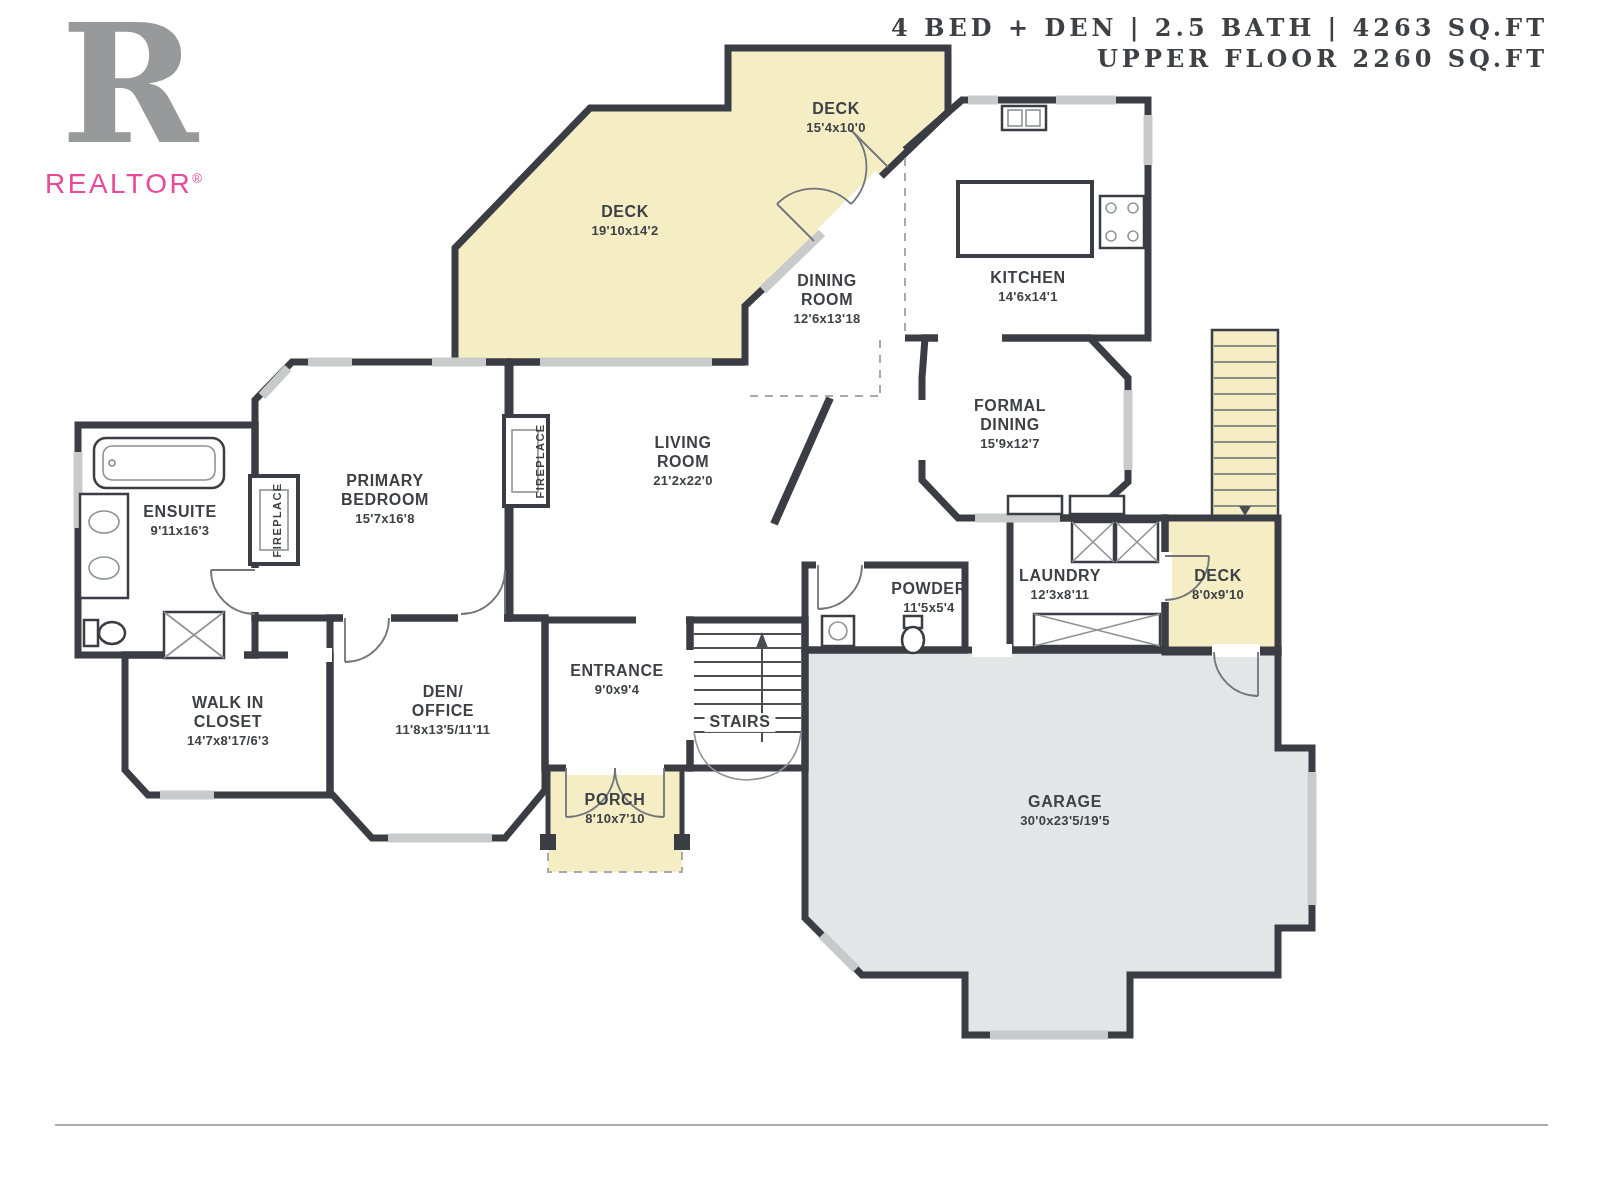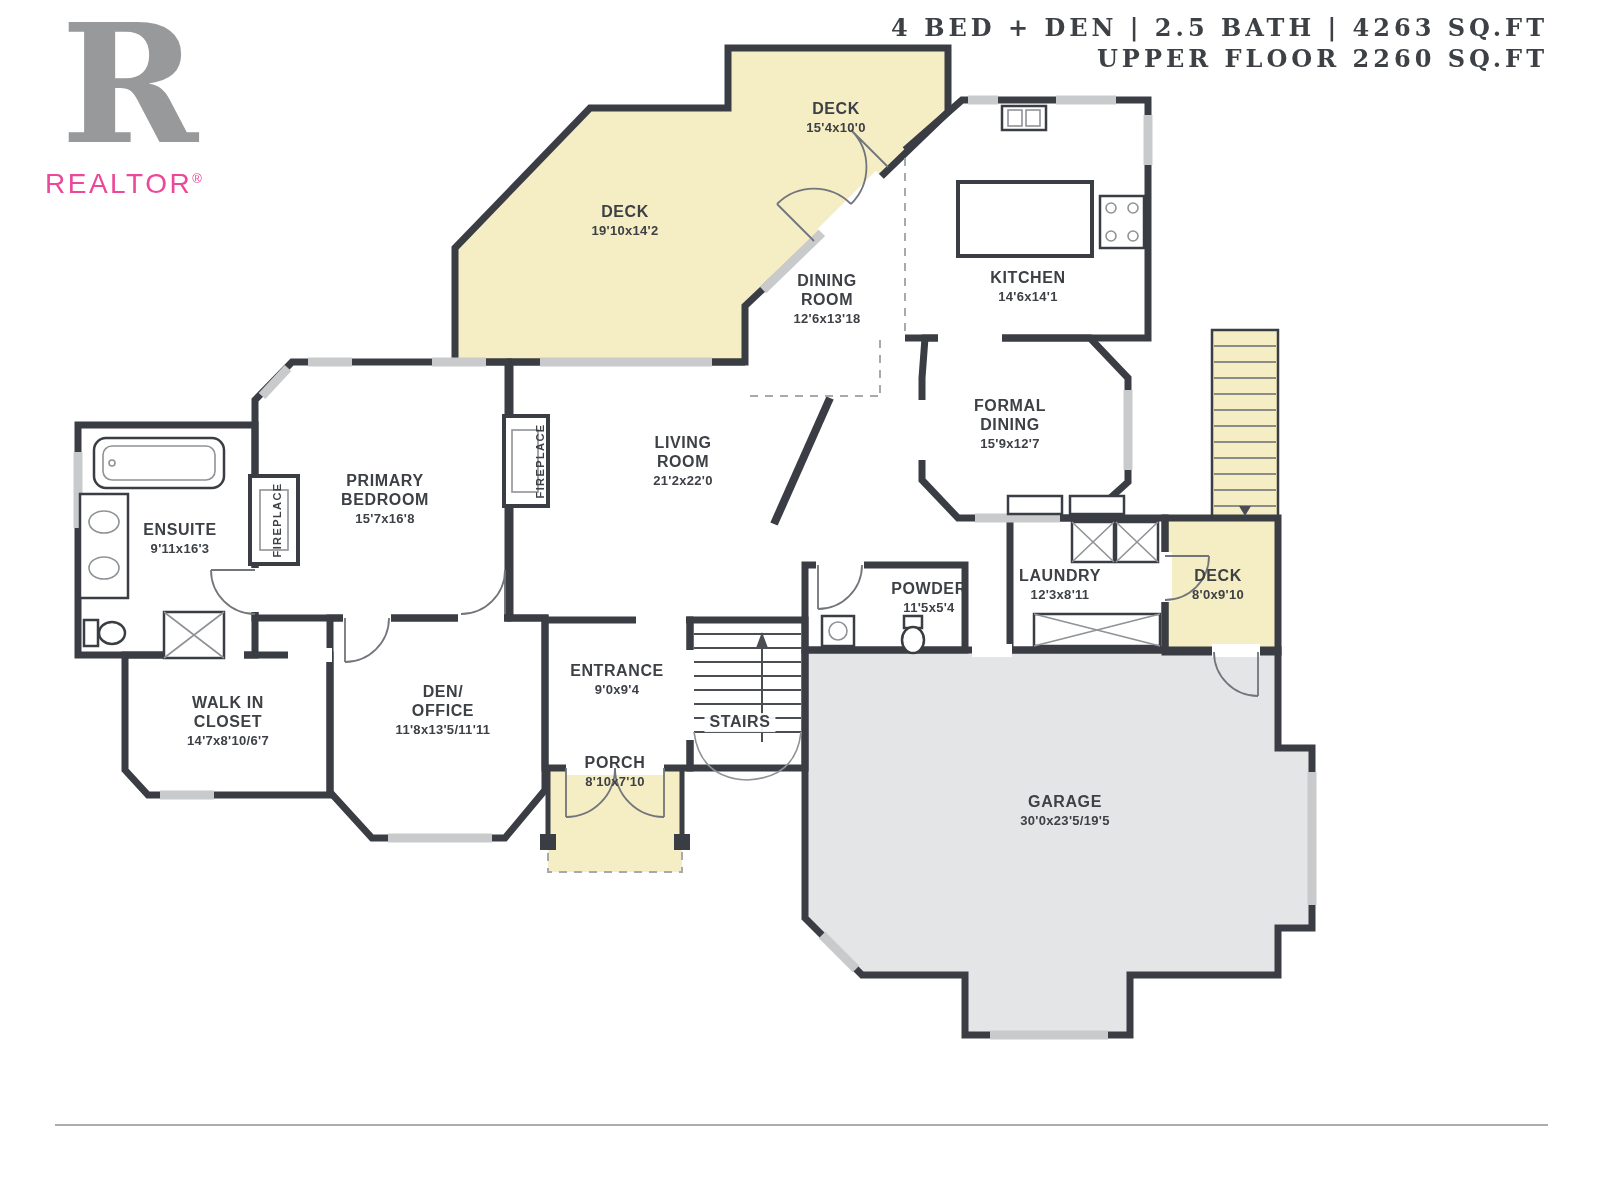--- a/index.html
+++ b/index.html
@@ -261,55 +261,55 @@
   <div class="rl" style="left:683px;top:461px">
     <div class="rn">LIVING
 ROOM</div>
     <div class="rd">21'2x22'0</div>
   </div>
   <div class="rl" style="left:385px;top:499px">
     <div class="rn">PRIMARY
 BEDROOM</div>
     <div class="rd">15'7x16'8</div>
   </div>
-  <div class="rl" style="left:180px;top:538px">
+  <div class="rl" style="left:180px;top:520px">
     <div class="rn">ENSUITE</div>
     <div class="rd">9'11x16'3</div>
   </div>
   <div class="rl" style="left:929px;top:597px">
     <div class="rn">POWDER</div>
     <div class="rd">11'5x5'4</div>
   </div>
   <div class="rl" style="left:1060px;top:584px">
     <div class="rn">LAUNDRY</div>
     <div class="rd">12'3x8'11</div>
   </div>
   <div class="rl" style="left:1218px;top:584px">
     <div class="rn">DECK</div>
     <div class="rd">8'0x9'10</div>
   </div>
   <div class="rl" style="left:228px;top:721px">
     <div class="rn">WALK IN
 CLOSET</div>
-    <div class="rd">14'7x8'10/6'7</div>
+    <div class="rd">14'7x8'17/6'3</div>
   </div>
   <div class="rl" style="left:443px;top:710px">
     <div class="rn">DEN/
 OFFICE</div>
     <div class="rd">11'8x13'5/11'11</div>
   </div>
   <div class="rl" style="left:617px;top:679px">
     <div class="rn">ENTRANCE</div>
     <div class="rd">9'0x9'4</div>
   </div>
   <div class="rl bg" style="left:740px;top:723px">
     <div class="rn">STAIRS</div>
     <div class="rd"></div>
   </div>
-  <div class="rl" style="left:615px;top:771px">
+  <div class="rl" style="left:615px;top:808px">
     <div class="rn">PORCH</div>
     <div class="rd">8'10x7'10</div>
   </div>
   <div class="rl" style="left:1065px;top:810px">
     <div class="rn">GARAGE</div>
     <div class="rd">30'0x23'5/19'5</div>
   </div>
 
   <div class="fp" style="left:277px;top:520px">FIREPLACE</div>
   <div class="fp" style="left:540px;top:461px">FIREPLACE</div>

